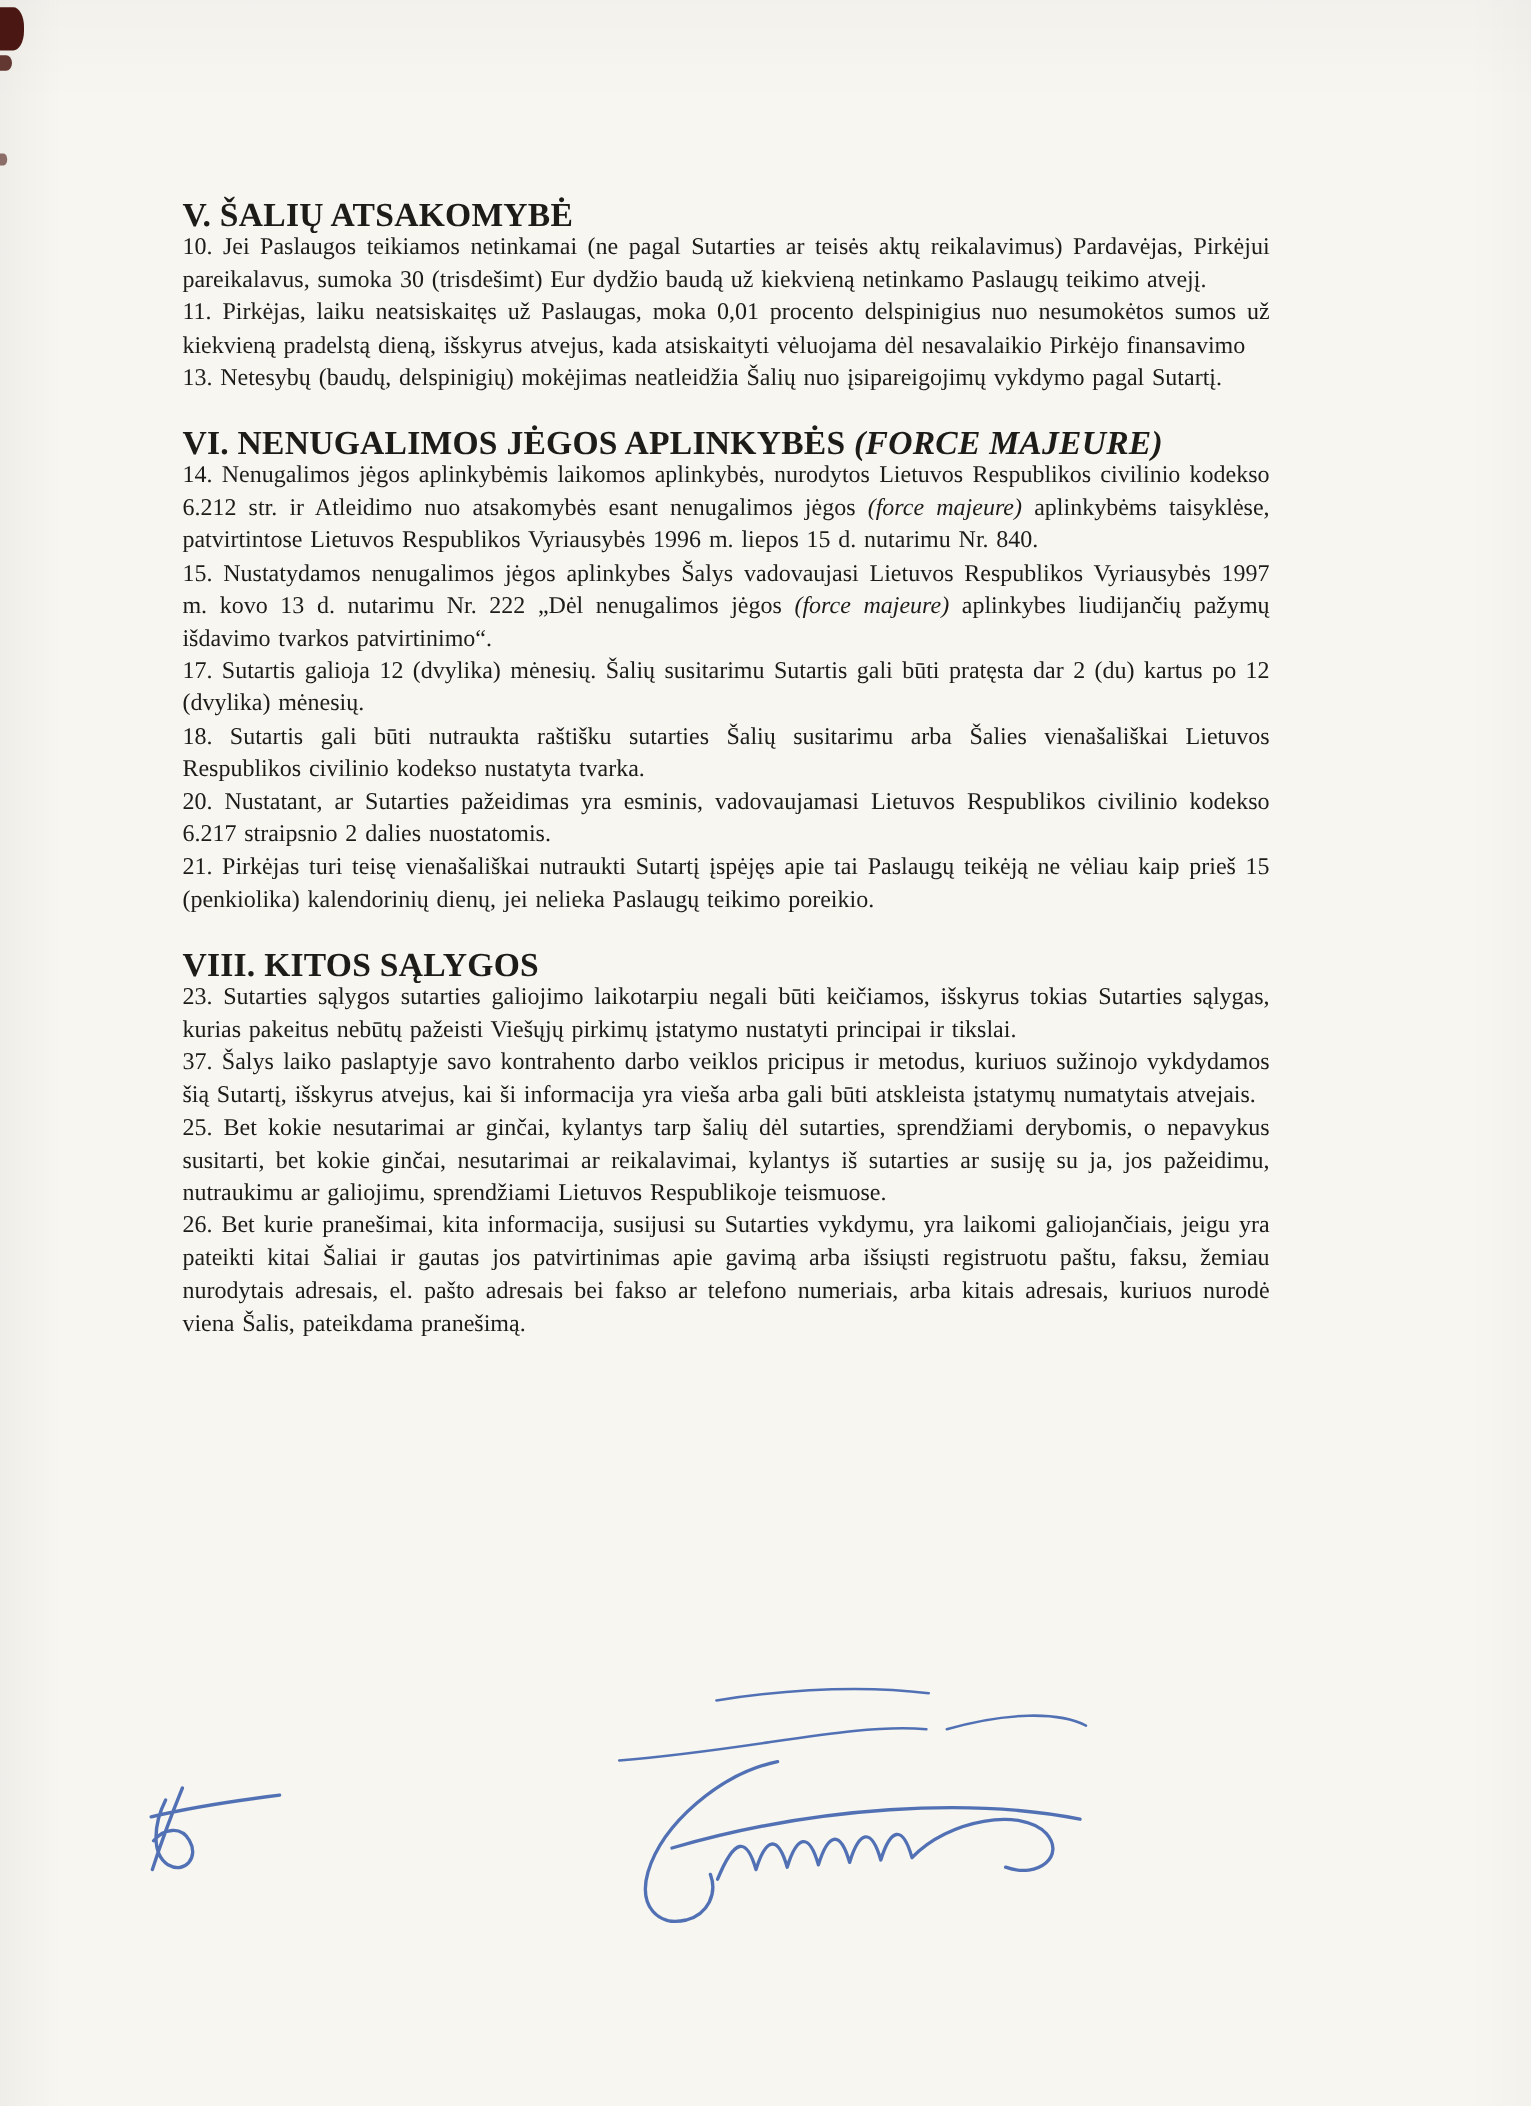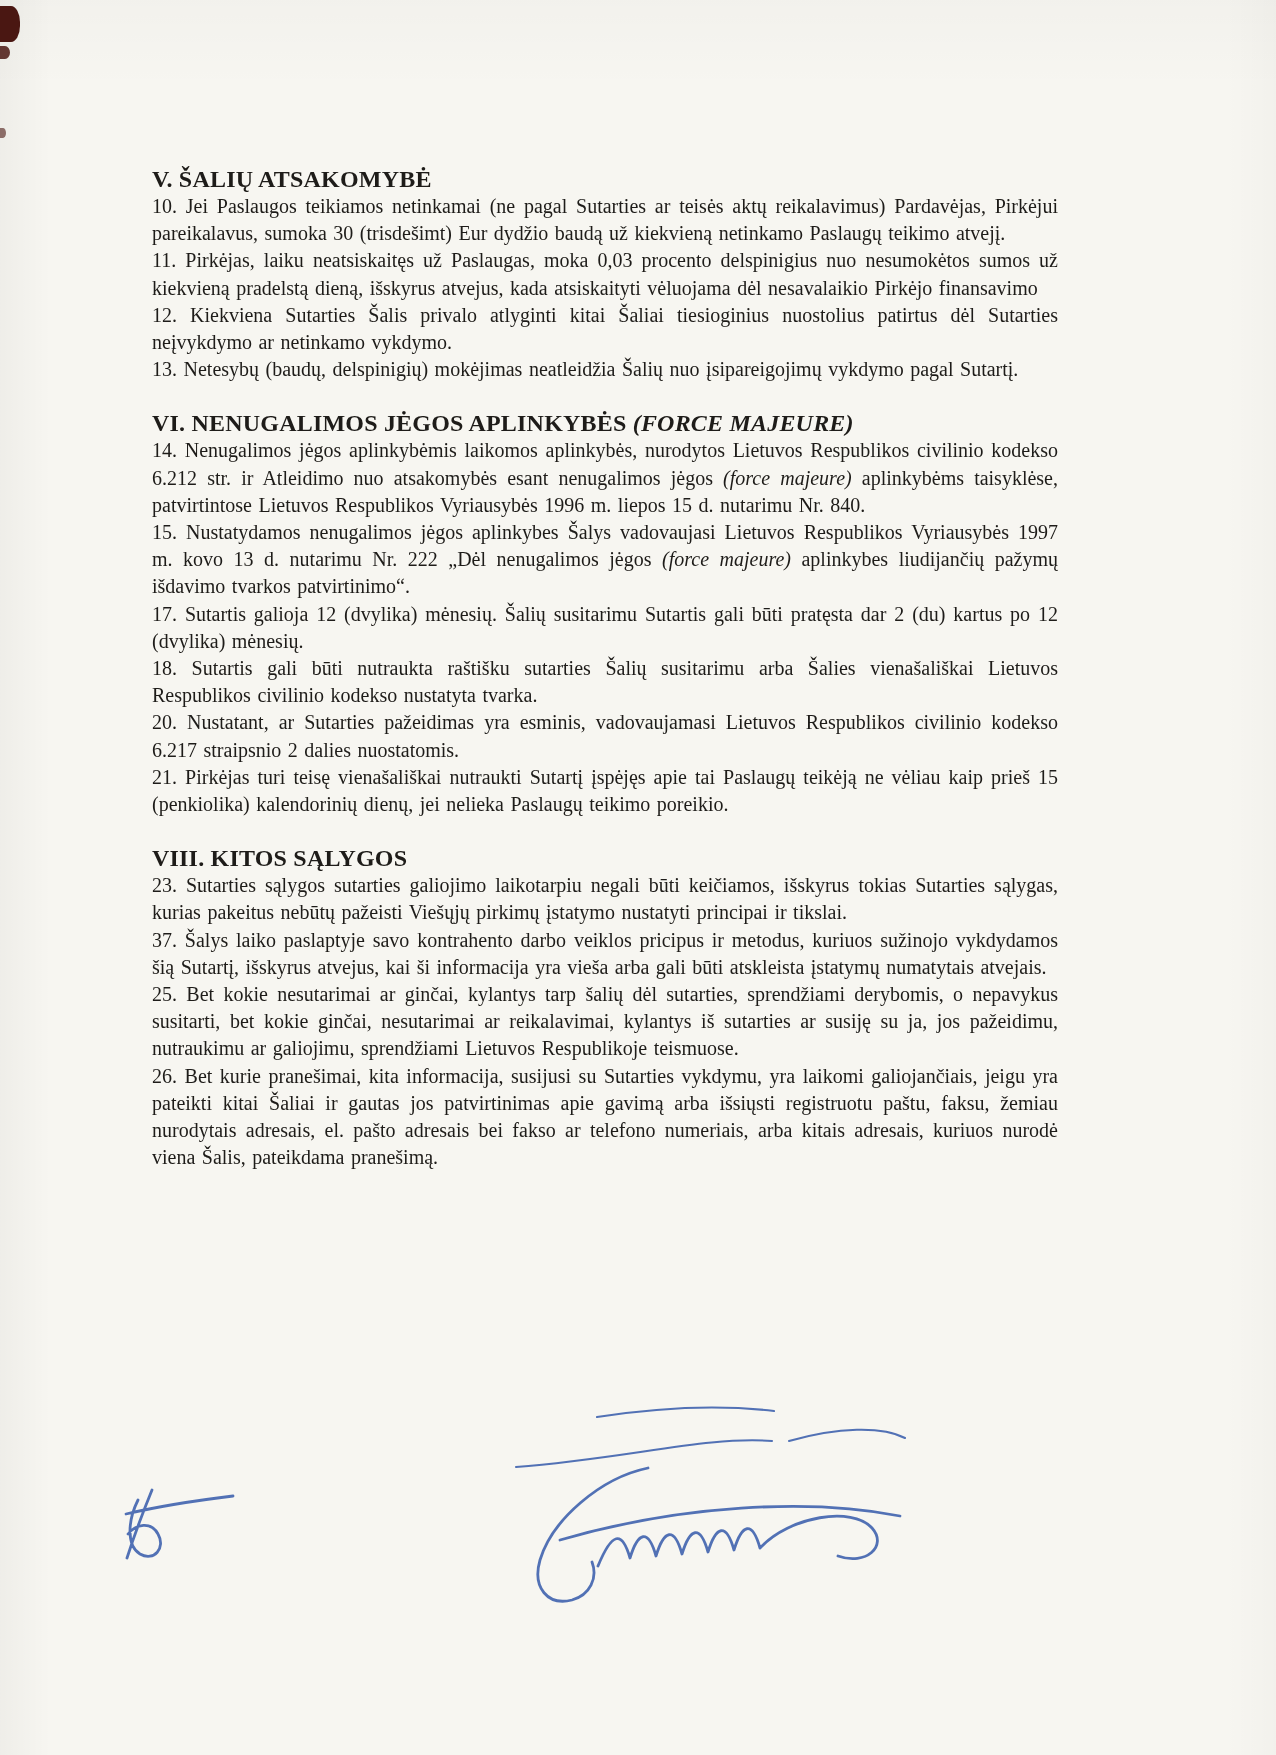--- a/index.html
+++ b/index.html
@@ -21,21 +21,21 @@
     color: var(--ink-text, #1e1c19);
   }
   .content {
     position: absolute;
     left: 152px;
     top: 166px;
     width: 906px;
   }
   .section { margin: 0; }
   .heading {
-    font-size: 24px;
+    font-size: 28px;
     line-height: 27px;
     font-weight: bold;
     margin: 27px 0 0 0;
     letter-spacing: 0.2px;
   }
   .section:first-child .heading { margin-top: 0; }
   .para {
     margin: 0;
     font-size: 20px;
     line-height: 27.2px;
@@ -73,22 +73,21 @@
 <div class="page">
 
   <div class="artifact artifact-1"></div>
   <div class="artifact artifact-2"></div>
   <div class="artifact artifact-3"></div>
 
   <div class="content" id="doc-sections">
       <section class="section">
         <h2 class="heading"><span>V. ŠALIŲ ATSAKOMYBĖ</span></h2>
         <p class="para"><span>10. Jei Paslaugos teikiamos netinkamai (ne pagal Sutarties ar teisės aktų reikalavimus) Pardavėjas, Pirkėjui pareikalavus, sumoka 30 (trisdešimt) Eur dydžio baudą už kiekvieną netinkamo Paslaugų teikimo atvejį.</span></p>
-        <p class="para"><span>11. Pirkėjas, laiku neatsiskaitęs už Paslaugas, moka 0,03 procento delspinigius nuo nesumokėtos sumos už kiekvieną pradelstą dieną, išskyrus atvejus, kada atsiskaityti vėluojama dėl nesavalaikio Pirkėjo finansavimo</span></p>
-        <p class="para"><span>12. Kiekviena Sutarties Šalis privalo atlyginti kitai Šaliai tiesioginius nuostolius patirtus dėl Sutarties neįvykdymo ar netinkamo vykdymo.</span></p>
+        <p class="para"><span>11. Pirkėjas, laiku neatsiskaitęs už Paslaugas, moka 0,01 procento delspinigius nuo nesumokėtos sumos už kiekvieną pradelstą dieną, išskyrus atvejus, kada atsiskaityti vėluojama dėl nesavalaikio Pirkėjo finansavimo</span></p>
         <p class="para"><span>13. Netesybų (baudų, delspinigių) mokėjimas neatleidžia Šalių nuo įsipareigojimų vykdymo pagal Sutartį.</span></p>
       </section>
       <section class="section">
         <h2 class="heading"><span>VI. NENUGALIMOS JĖGOS APLINKYBĖS </span><span class="it">(FORCE MAJEURE)</span></h2>
         <p class="para"><span>14. Nenugalimos jėgos aplinkybėmis laikomos aplinkybės, nurodytos Lietuvos Respublikos civilinio kodekso 6.212 str. ir Atleidimo nuo atsakomybės esant nenugalimos jėgos </span><span class="it">(force majeure)</span><span> aplinkybėms taisyklėse, patvirtintose Lietuvos Respublikos Vyriausybės 1996 m. liepos 15 d. nutarimu Nr. 840.</span></p>
         <p class="para"><span>15. Nustatydamos nenugalimos jėgos aplinkybes Šalys vadovaujasi Lietuvos Respublikos Vyriausybės 1997 m. kovo 13 d. nutarimu Nr. 222 „Dėl nenugalimos jėgos </span><span class="it">(force majeure)</span><span> aplinkybes liudijančių pažymų išdavimo tvarkos patvirtinimo“.</span></p>
       </section>
       <section class="section">
         <p class="para"><span>17. Sutartis galioja 12 (dvylika) mėnesių. Šalių susitarimu Sutartis gali būti pratęsta dar 2 (du) kartus po 12 (dvylika) mėnesių.</span></p>
         <p class="para"><span>18. Sutartis gali būti nutraukta raštišku sutarties Šalių susitarimu arba Šalies vienašališkai Lietuvos Respublikos civilinio kodekso nustatyta tvarka.</span></p>

